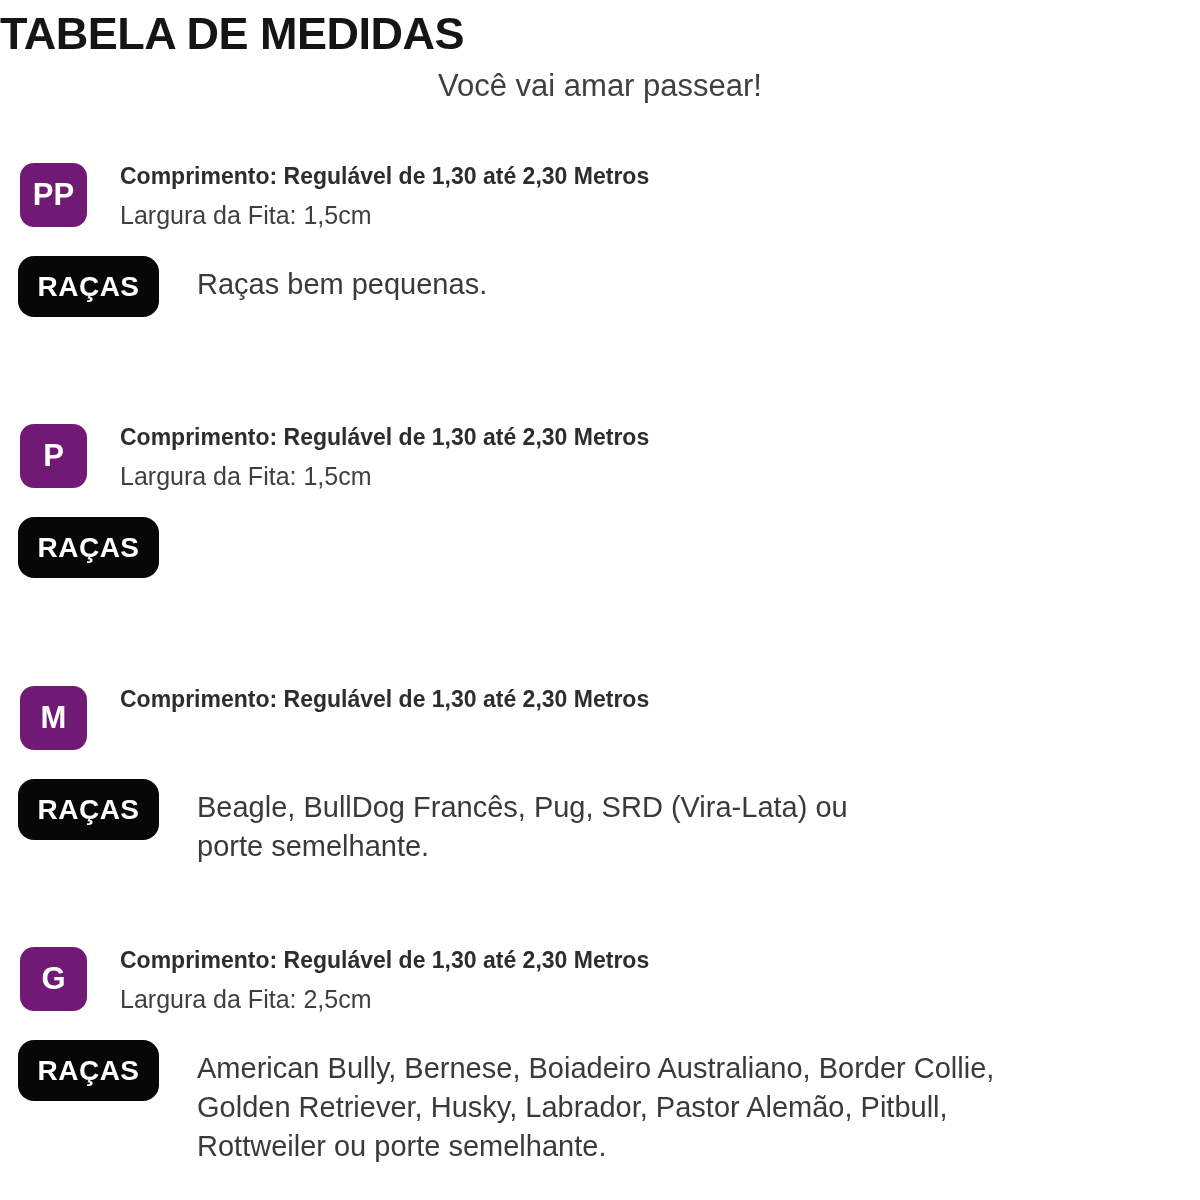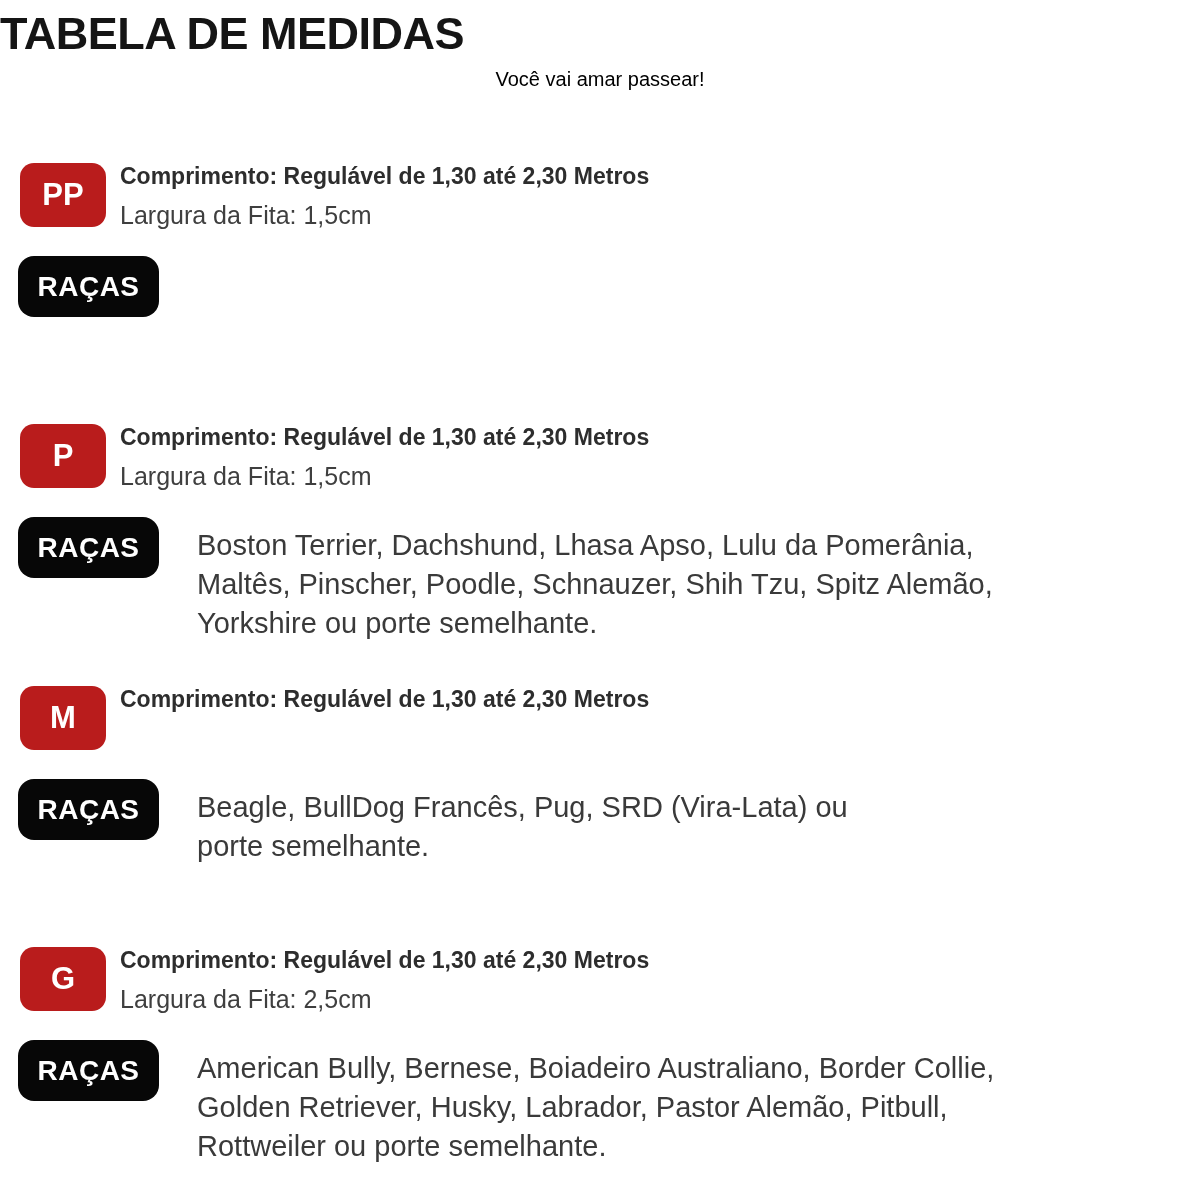--- a/index.html
+++ b/index.html
@@ -22,41 +22,41 @@
     font-weight: 800;
     letter-spacing: -0.5px;
     color: #151515;
   }
   .subtitle {
     position: absolute;
     top: 68px;
     left: 0;
     width: 100%;
     text-align: center;
-    font-size: 20px;
+    font-size: 31px;
     font-weight: 400;
-    color: #000000;
+    color: #404040;
   }
   .section {
     position: absolute;
     left: 0;
     width: 1200px;
     height: 261px;
   }
   .section.s0 { top: 163px; }
   .section.s1 { top: 424px; }
   .section.s2 { top: 686px; }
   .section.s3 { top: 947px; }
   .size-badge {
     position: absolute;
     left: 20px;
     top: 0;
-    width: 86px;
+    width: 67px;
     height: 64px;
-    background: #b91c1c;
+    background: #701a75;
     border-radius: 14px;
     display: flex;
     align-items: center;
     justify-content: center;
     color: #ffffff;
     font-size: 31px;
     font-weight: 700;
   }
   .measure {
     position: absolute;
@@ -118,34 +118,32 @@
   <div class="subtitle">Você vai amar passear!</div>
 
   <div class="section s0">
     <div class="size-badge">PP</div>
     <div class="measure">
       <div class="comprimento">Comprimento: Regulável de 1,30 até 2,30 Metros</div>
       <div class="largura">Largura da Fita: 1,5cm</div>
     </div>
     <div class="races-row">
       <div class="races-badge">RAÇAS</div>
+      <div class="races-text">Raças bem pequenas.</div>
     </div>
   </div>
 
   <div class="section s1">
     <div class="size-badge">P</div>
     <div class="measure">
       <div class="comprimento">Comprimento: Regulável de 1,30 até 2,30 Metros</div>
       <div class="largura">Largura da Fita: 1,5cm</div>
     </div>
     <div class="races-row">
       <div class="races-badge">RAÇAS</div>
-      <div class="races-text">Boston Terrier, Dachshund, Lhasa Apso, Lulu da Pomerânia,
-Maltês, Pinscher, Poodle, Schnauzer, Shih Tzu, Spitz Alemão,
-Yorkshire ou porte semelhante.</div>
     </div>
   </div>
 
   <div class="section s2">
     <div class="size-badge">M</div>
     <div class="measure">
       <div class="comprimento">Comprimento: Regulável de 1,30 até 2,30 Metros</div>
     </div>
     <div class="races-row">
       <div class="races-badge">RAÇAS</div>

